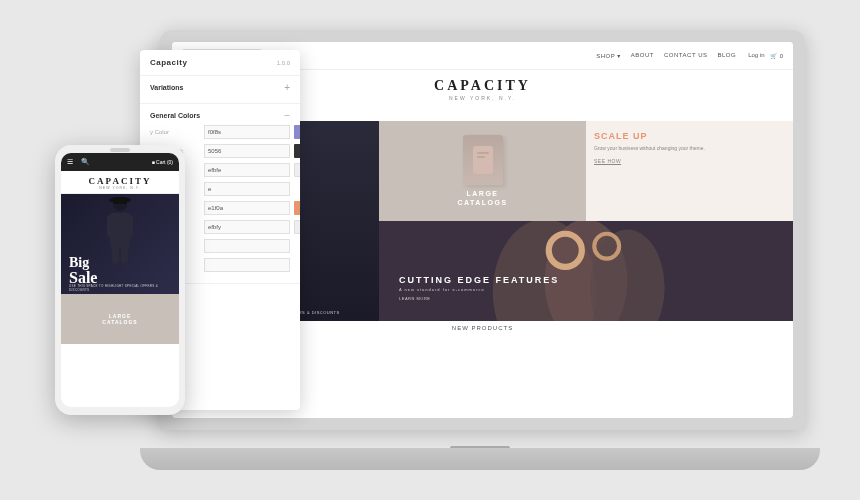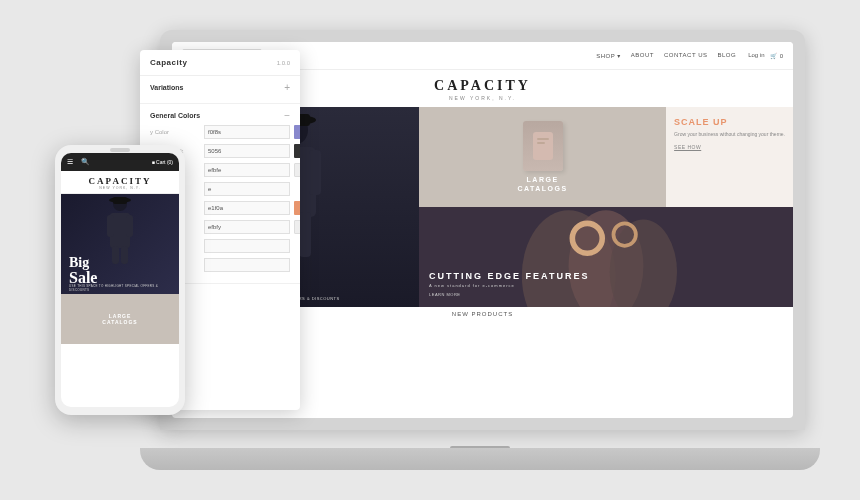--- a/index.html
+++ b/index.html
@@ -130,25 +130,25 @@
 
     .screen-logo-sub {
       font-size: 5px;
       letter-spacing: 2px;
       color: #888;
       margin-top: 1px;
     }
 
     .screen-grid {
       display: grid;
-      grid-template-columns: 1fr 1fr;
+      grid-template-columns: 1fr 1fr 1fr;
       grid-template-rows: 1fr 1fr;
       width: 100%;
       height: 200px;
-      margin-top: 2px;
+      margin-top: 16px;
     }
 
     .grid-cell-big-sale {
       grid-row: 1 / 3;
       background: #2a2a3a;
       position: relative;
       overflow: hidden;
     }
 
     .big-sale-text {
@@ -245,21 +245,21 @@
       text-decoration: underline;
     }
 
     .grid-cell-cutting-edge {
       grid-column: 2 / 4;
       background: #3a3a4a;
       position: relative;
       overflow: hidden;
       display: flex;
       align-items: flex-end;
-      padding: 10px;
+      padding: 20px;
     }
 
     .cutting-edge-text {
       position: relative;
       z-index: 1;
     }
 
     .cutting-edge-title {
       font-size: 9px;
       font-weight: 700;

